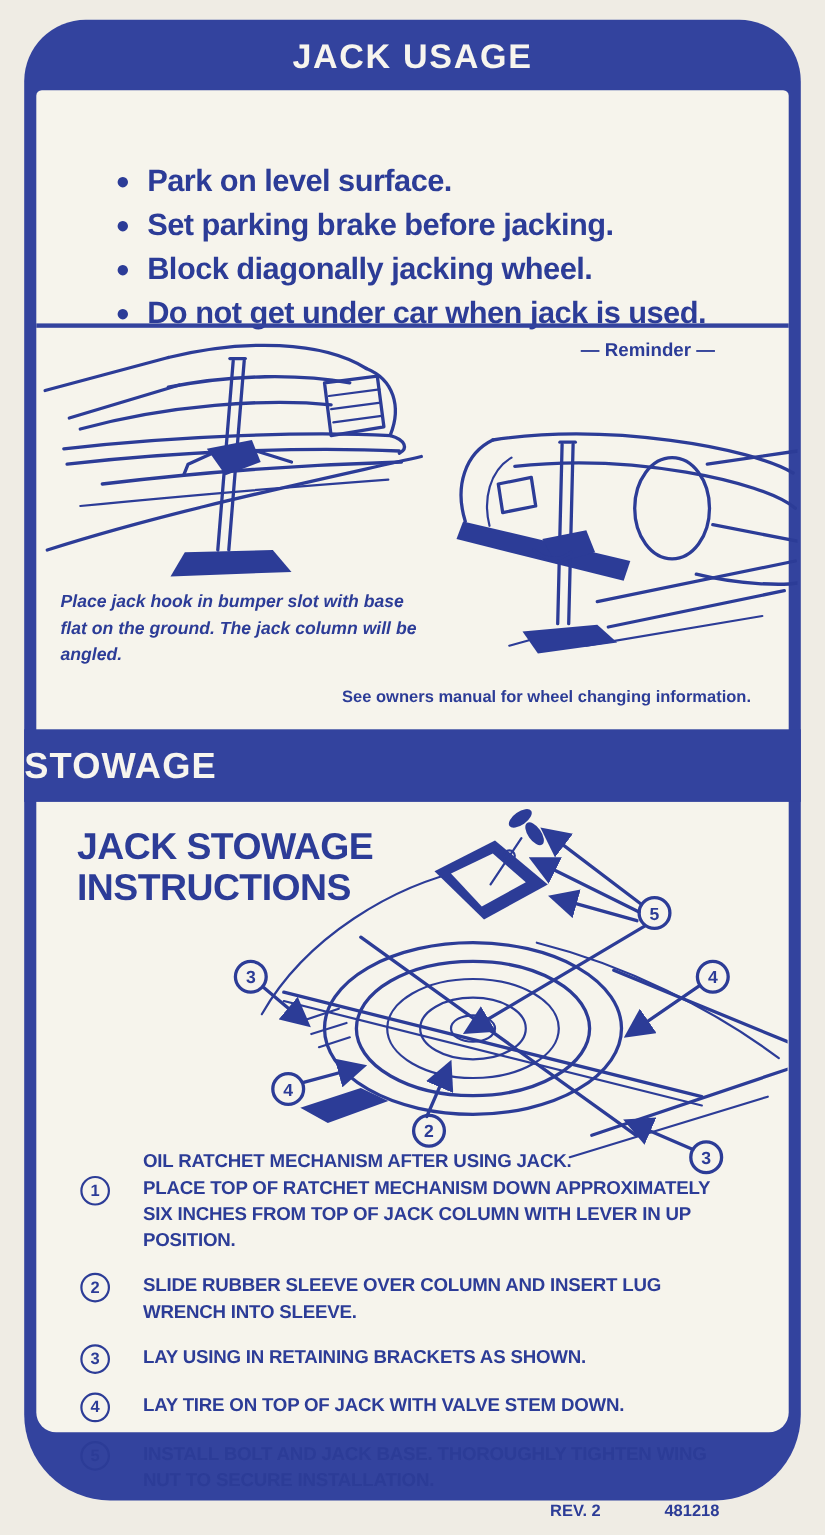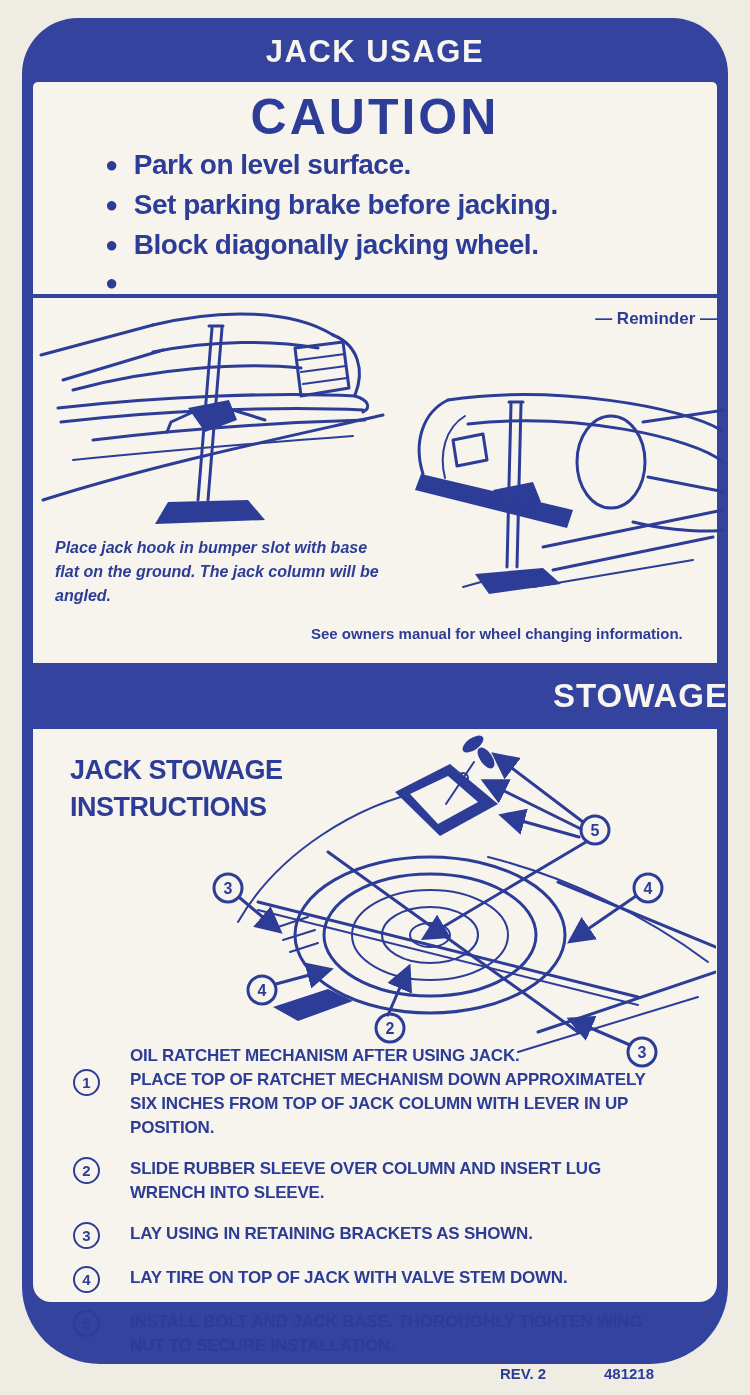--- a/index.html
+++ b/index.html
@@ -20,33 +20,33 @@
   
   .caution-title{position:absolute;top:6px;left:0;width:100%;text-align:center;
          color:var(--ink);font-size:50px;font-weight:bold;letter-spacing:3px;}
   .bullets{position:absolute;top:64px;left:72px;list-style:none;}
   .bullets li{display:flex;align-items:baseline;color:var(--ink);
          font-size:28px;font-weight:bold;letter-spacing:-0.5px;line-height:38px;}
   .bullets .dot{font-size:22px;margin-right:16px;position:relative;top:-2px;}
   .rule{position:absolute;top:212px;left:0;width:100%;height:4px;background:var(--blue);}
   
   .svg-left{position:absolute;left:0px;top:218px;}
-  .reminder{position:absolute;left:428px;top:226px;width:256px;text-align:right;
+  .reminder{position:absolute;left:428px;top:226px;width:256px;text-align:center;
          color:var(--ink);font-weight:bold;font-size:17px;line-height:22px;}
   .svg-right{position:absolute;left:360px;top:300px;}
   .caption-left{position:absolute;left:22px;top:454px;width:330px;color:var(--ink);
          font-size:16px;font-weight:bold;line-height:24px;font-style:italic;}
   .caption-right{position:absolute;left:278px;top:543px;width:412px;color:var(--ink);
          font-size:15px;font-weight:bold;}
   
   .band{position:absolute;left:-11px;right:-11px;top:581px;height:66px;background:var(--blue);
-        display:flex;align-items:center;justify-content:flex-end;}
+        display:flex;align-items:center;justify-content:flex-start;}
   .band-title{color:#f7f5ee;font-size:33px;font-weight:bold;letter-spacing:1px;}
   .stow-heading{position:absolute;left:37px;top:670px;color:var(--ink);
-        font-size:27px;font-weight:bold;line-height:37px;letter-spacing:-0.5px;}
+        font-size:34px;font-weight:bold;line-height:37px;letter-spacing:-0.5px;}
   .svg-diagram{position:absolute;left:145px;top:650px;}
   .steps{position:absolute;left:40px;top:962px;width:588px;}
   .step{display:flex;align-items:flex-start;margin-bottom:17px;}
   .stepnum{flex-shrink:0;width:27px;height:27px;border:2.5px solid var(--ink);border-radius:50%;
         display:flex;align-items:center;justify-content:center;color:var(--ink);
         font-size:15px;font-weight:bold;margin-right:30px;}
   .steptext{color:var(--ink);font-size:17px;font-weight:bold;line-height:24px;letter-spacing:-0.2px;}
   .steptext p{margin:0;}
   .step-first .stepnum{margin-top:25px;}
   
@@ -59,37 +59,37 @@
   svg .callout-num{fill:var(--ink);font-size:16px;font-weight:bold;text-anchor:middle;}
 </style>
 </head>
 <body>
 
 <div class="page">
   <div class="label">
     <div class="label-header">JACK USAGE</div>
     <div class="inner">
 
-      <div class="caution-title">CAUTION</div>
 
       <ul class="bullets">
         <li>
           <span class="dot">●</span>
           <span>Park on level surface.</span>
         </li>
         <li>
           <span class="dot">●</span>
           <span>Set parking brake before jacking.</span>
         </li>
         <li>
           <span class="dot">●</span>
           <span>Block diagonally jacking wheel.</span>
         </li>
         <li>
           <span class="dot">●</span>
+          <span>Do not get under car when jack is used.</span>
         </li>
       </ul>
 
       <div class="rule"></div>
 
       <svg class="svg-left" width="360" height="240" viewBox="0 0 360 240">
         <path class="ln" d="M8,55 L120,25"></path>
         <path class="ln" d="M30,80 L130,50"></path>
         <path class="ln" d="M120,25 C190,8 260,10 300,35"></path>
         <path class="ln" d="M300,35 C325,45 332,70 322,95"></path>

